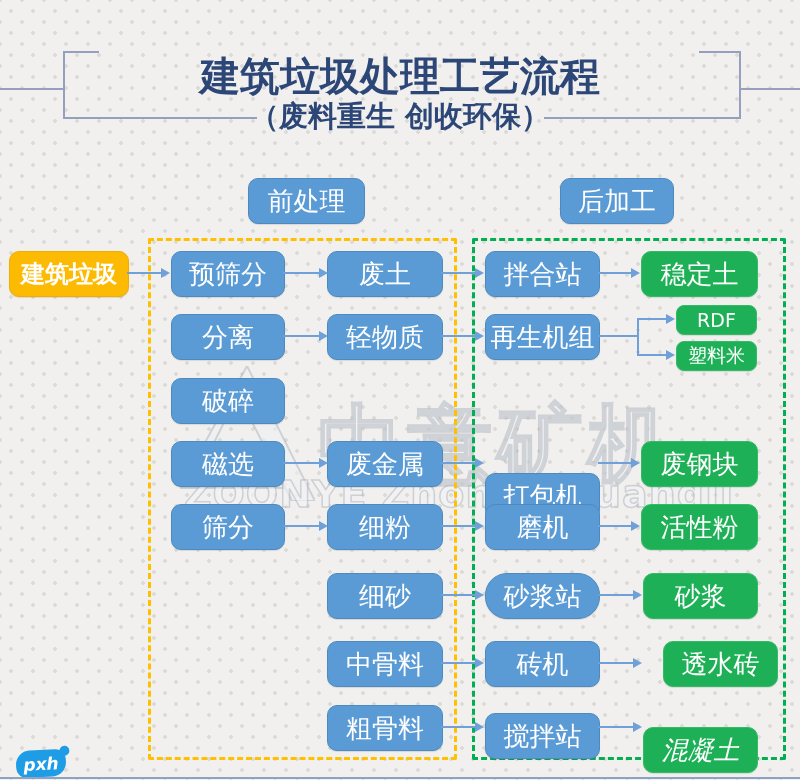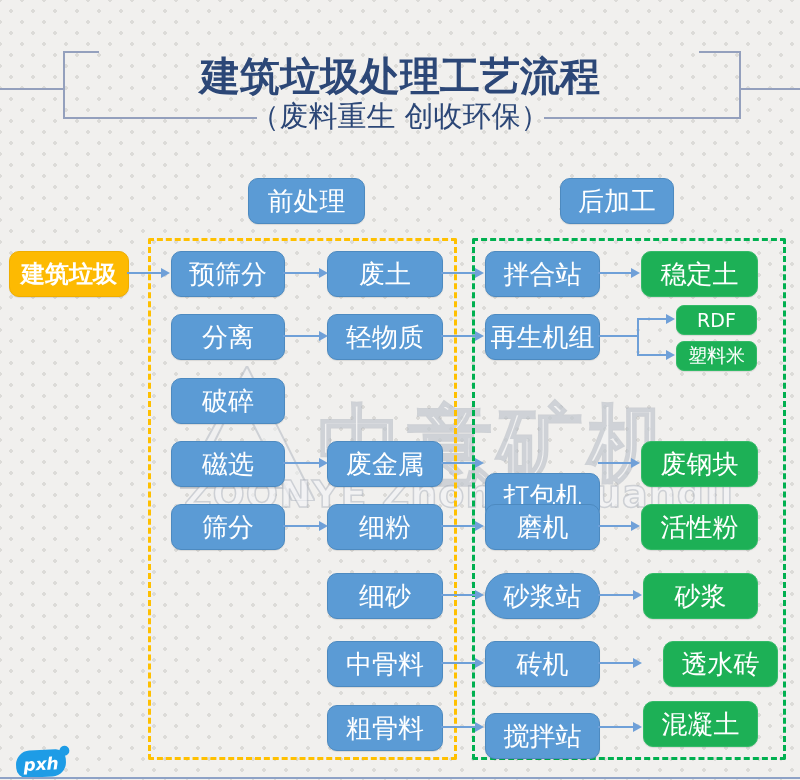--- a/index.html
+++ b/index.html
@@ -5,21 +5,21 @@
   html,body{margin:0;padding:0;}
   body{width:800px;height:780px;overflow:hidden;
     font-family:"DejaVu Sans","Liberation Sans",sans-serif;}
   .stage{position:relative;width:800px;height:780px;background-color:#f1f0ee;
     background-image:radial-gradient(circle,#dcdbd8 1.6px,transparent 1.9px),
                      radial-gradient(circle,#dcdbd8 1.6px,transparent 1.9px);
     background-size:22px 22px;background-position:0 0,11px 11px;}
   .title{position:absolute;top:18px;left:0;width:800px;text-align:center;
     font-size:40px;line-height:62px;font-weight:900;color:var(--navy);letter-spacing:0;}
   .subtitle{position:absolute;top:100px;left:0;width:800px;text-align:center;
-    font-size:29px;line-height:32px;font-weight:400;color:var(--navy);}
+    font-size:29px;line-height:32px;font-weight:700;color:var(--navy);}
   .deco{position:absolute;background:var(--deco);}
   .deco.h{height:2px;} .deco.v{width:2px;}
   .group{position:absolute;border-radius:2px;}
   .group.yellow{border:3px dashed var(--dash-yellow);}
   .group.green{border:3px dashed var(--dash-green);}
   .node{position:absolute;display:flex;align-items:center;justify-content:center;
     color:#fff;font-size:26px;font-weight:500;border-radius:10px;
     box-shadow:0 1px 1px rgba(0,0,0,0.10);white-space:nowrap;}
   .node.blue{background:var(--blue);border:1px solid #4d8ac0;}
   .node.green{background:var(--green);border:1px solid #33bb68;}
@@ -97,21 +97,21 @@
     <div class="node blue" style="left: 485px; top: 504px; width: 113px; height: 44px;">磨机</div>
     <div class="node green" style="left: 641px; top: 504px; width: 115px; height: 44px;">活性粉</div>
     <div class="node blue" style="left: 327px; top: 573px; width: 114px; height: 44px;">细砂</div>
     <div class="node blue" style="left: 485px; top: 573px; width: 113px; height: 44px; border-radius: 22px;">砂浆站</div>
     <div class="node green" style="left: 643px; top: 573px; width: 113px; height: 44px;">砂浆</div>
     <div class="node blue" style="left: 327px; top: 641px; width: 114px; height: 44px;">中骨料</div>
     <div class="node blue" style="left: 485px; top: 641px; width: 113px; height: 44px;">砖机</div>
     <div class="node green" style="left: 643px; top: 641px; width: 113px; height: 44px; margin-left: 20px;">透水砖</div>
     <div class="node blue" style="left: 327px; top: 705px; width: 114px; height: 44px;">粗骨料</div>
     <div class="node blue" style="left: 485px; top: 705px; width: 113px; height: 44px; margin-top: 8px;">搅拌站</div>
-    <div class="node green" style="left: 643px; top: 701px; width: 113px; height: 44px;">混凝土</div>
+    <div class="node green" style="left: 643px; top: 727px; width: 113px; height: 44px; font-style: italic;">混凝土</div>
     <div class="aline" style="left: 127px; top: 272px; width: 34px; height: 2px;"></div>
     <div class="ahead" style="left: 161px; top: 268px;"></div>
     <div class="aline" style="left: 283px; top: 272px; width: 36px; height: 2px;"></div>
     <div class="ahead" style="left: 319px; top: 268px;"></div>
     <div class="aline" style="left: 441px; top: 272px; width: 34px; height: 2px;"></div>
     <div class="ahead" style="left: 475px; top: 268px;"></div>
     <div class="aline" style="left: 598px; top: 272px; width: 33px; height: 2px;"></div>
     <div class="ahead" style="left: 631px; top: 268px;"></div>
     <div class="aline" style="left: 283px; top: 335px; width: 36px; height: 2px;"></div>
     <div class="ahead" style="left: 319px; top: 331px;"></div>

